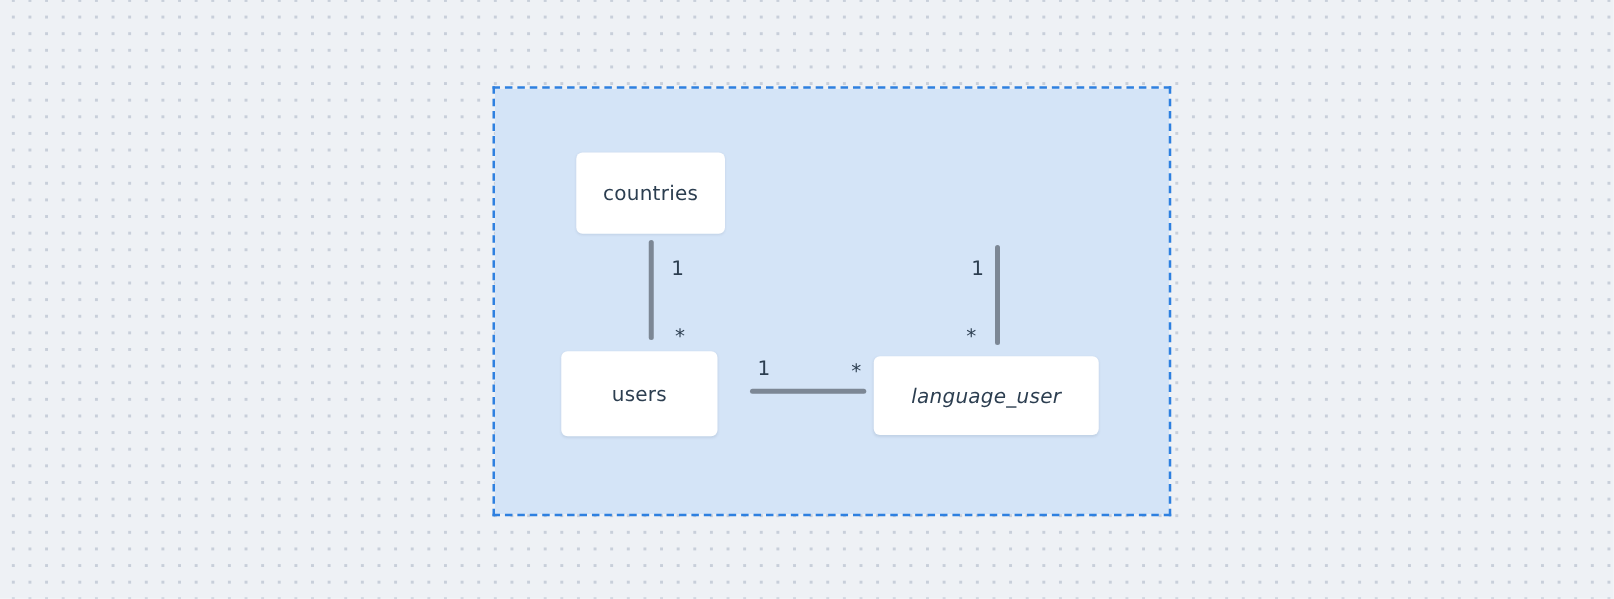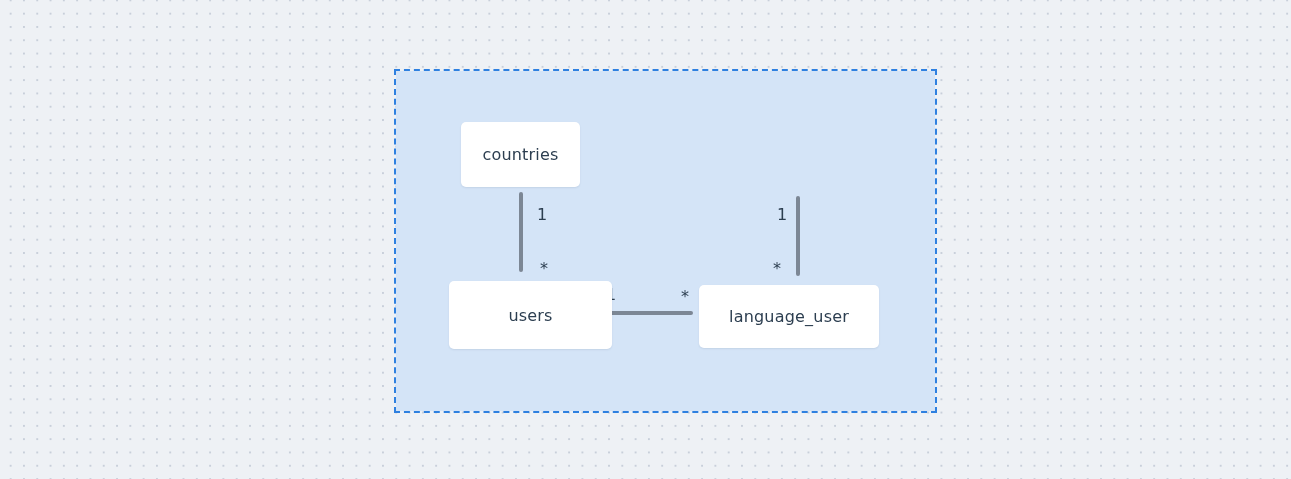--- a/index.html
+++ b/index.html
@@ -37,22 +37,22 @@
     display: flex;
     align-items: center;
     justify-content: center;
     color: #2c3e50;
     font-size: 16px;
     font-weight: 500;
     letter-spacing: 0.2px;
   }
   .node-countries     { left: 461px; top: 122px; width: 119px; height: 65px; }
   .node-languages     { left: 738px; top: 122px; width: 120px; height: 65px; }
-  .node-users         { left: 449px; top: 281px; width: 163px; height: 68px; }
-  .node-language-user { left: 699px; top: 285px; width: 180px; height: 63px; }
+  .node-users         { left: 449px; top: 281px; width: 125px; height: 68px; }
+  .node-language-user { left: 699px; top: 285px; width: 180px; height: 63px; font-style: italic; }
   .edge {
     position: absolute;
     background: #7c8795;
     border-radius: 2.5px;
   }
   .edge-countries-users       { left: 519px; top: 192px; width: 4px; height: 80px; }
   .edge-languages-languser    { left: 796px; top: 196px; width: 4px; height: 80px; }
   .edge-users-languser        { left: 600px; top: 311px; width: 93px; height: 4px; }
   .edge-label {
     position: absolute;

